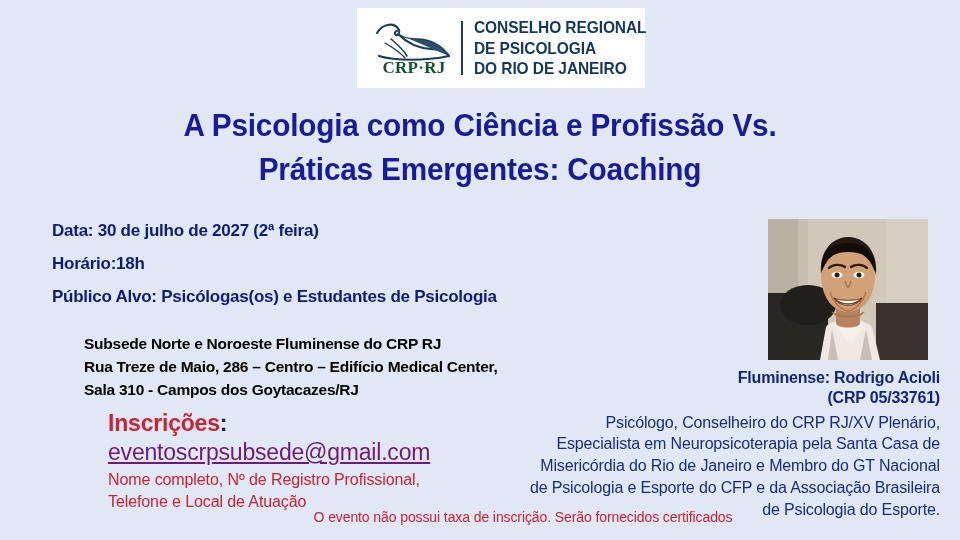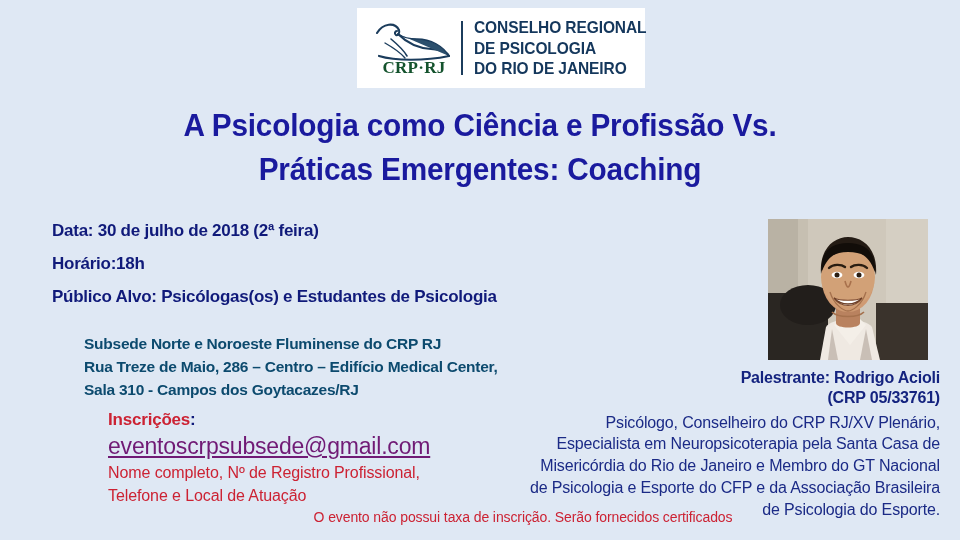--- a/index.html
+++ b/index.html
@@ -100,36 +100,36 @@
     line-height: 1.0;
     letter-spacing: -0.25px;
   }
   .info div { margin-bottom: 16px; white-space: nowrap; }
   .info div:last-child { margin-bottom: 0; }
 
   .address {
     position: absolute;
     left: 84px;
     top: 333px;
-    color: #0c4a6e;
+    color: #000000;
     font-size: 15.5px;
     font-weight: 700;
     line-height: 1.48;
     letter-spacing: -0.25px;
     white-space: nowrap;
   }
 
   
   .insc {
     position: absolute;
     left: 108px;
     top: 411px;
   }
   .insc-head {
-    font-size: 17px;
+    font-size: 23px;
     font-weight: 700;
     color: #cc2233;
     letter-spacing: -0.2px;
     line-height: 1.1;
   }
   .insc-head .colon { color: #101a7a; }
   .insc-email {
     display: inline-block;
     margin-top: 3px;
     font-size: 23px;
@@ -224,21 +224,21 @@
       <div>DO RIO DE JANEIRO</div>
     </div>
   </div>
 
   <div class="title">
     <span class="l1">A Psicologia como Ciência e Profissão Vs.</span>
     <span class="l2">Práticas Emergentes: Coaching</span>
   </div>
 
   <div class="info">
-    <div>Data: 30 de julho de 2018 (2ª feira)</div>
+    <div>Data: 30 de julho de 2027 (2ª feira)</div>
     <div>Horário:18h</div>
     <div>Público Alvo: Psicólogas(os) e Estudantes de Psicologia</div>
   </div>
 
   <div class="address">
     <div>Subsede Norte e Noroeste Fluminense do CRP RJ</div>
     <div>Rua Treze de Maio, 286 – Centro – Edifício Medical Center,</div>
     <div>Sala 310 - Campos dos Goytacazes/RJ</div>
   </div>
 
@@ -285,21 +285,21 @@
         <path d="M66 79 C73 89 87 89 94 79 C88 82 72 82 66 79 Z" fill="#ffffff" stroke="#7d4a30" stroke-width="1.2"></path>
         <path d="M66 79 C73 87 87 87 94 79" fill="none" stroke="#6d3f28" stroke-width="1.4"></path>
         <path d="M62 73 C66 86 76 92 80 92 C84 92 94 86 98 73" fill="none" stroke="#a5714d" stroke-width="1.3"></path>
         <path d="M64 93 C70 99 90 99 96 93" fill="none" stroke="#a5714d" stroke-width="1.6"></path>
       </g>
     </svg>
   </div>
 
   <div class="speaker">
     <div class="speaker-name">
-      <div>Palestrante: Rodrigo Acioli</div>
+      <div>Fluminense: Rodrigo Acioli</div>
       <div>(CRP 05/33761)</div>
     </div>
     <div class="speaker-bio">
       <div>Psicólogo, Conselheiro do CRP RJ/XV Plenário,</div>
       <div>Especialista em Neuropsicoterapia pela Santa Casa de</div>
       <div>Misericórdia do Rio de Janeiro e Membro do GT Nacional</div>
       <div>de Psicologia e Esporte do CFP e da Associação Brasileira</div>
       <div>de Psicologia do Esporte.</div>
     </div>
   </div>

